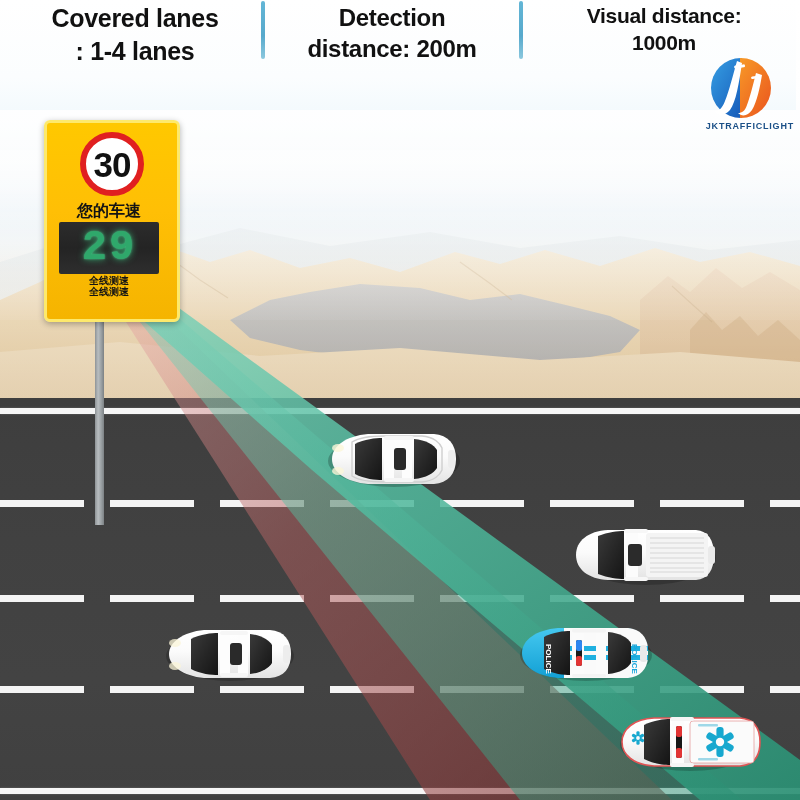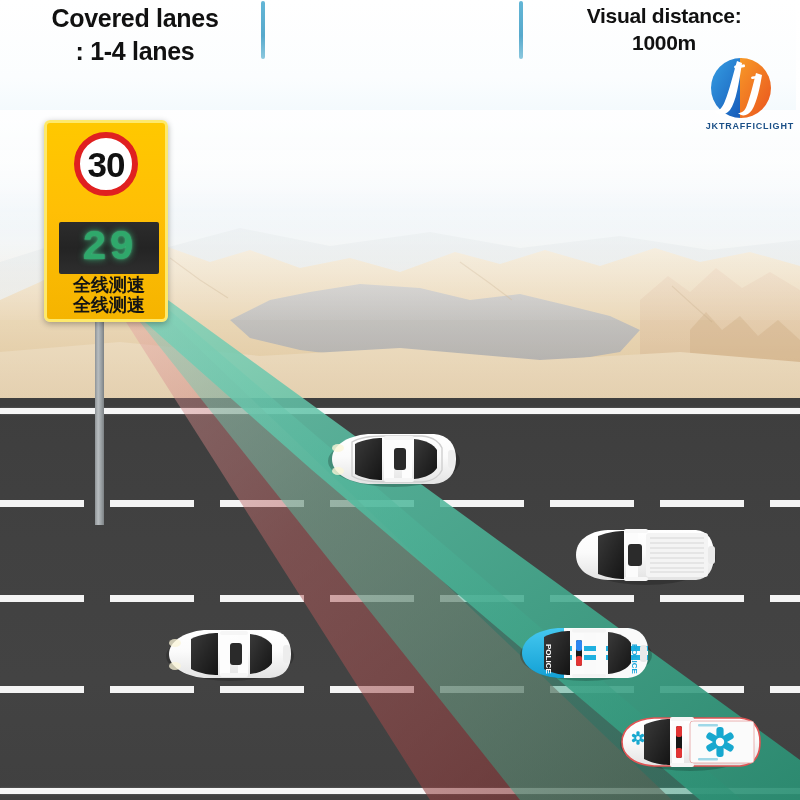--- a/index.html
+++ b/index.html
@@ -81,21 +81,21 @@
   
   .beam-layer { position:absolute; left:0; top:0; width:800px; height:800px; z-index:12; pointer-events:none; }
 
   
   .sign-wrap { position:absolute; left:44px; top:120px; width:124px; height:290px; z-index:20; }
   .pole {
     position:absolute; left:51px; top:200px; width:9px; height:205px;
     background:linear-gradient(90deg,#8e9396 0%,#b8bdc0 35%,#9aa0a3 70%,#7c8184 100%);
   }
   .sign-board {
-    position:absolute; left:0; top:0; width:124px; height:202px;
+    position:absolute; left:0; top:0; width:136px; height:202px;
     background:linear-gradient(180deg,#ffc800 0%,#ffbf05 45%,#f5b400 100%);
     border:3px solid #fde96c;
     border-radius:6px;
     box-shadow:0 2px 6px rgba(0,0,0,.30);
     overflow:hidden;
   }
   .sign-circle {
     position:absolute; left:50%; top:9px; transform:translateX(-50%);
     width:64px; height:64px; border-radius:50%;
     background:#fff; border:6px solid #e02020;
@@ -117,21 +117,21 @@
     overflow:hidden;
   }
   .led-digits {
     font-family:Liberation Mono, monospace;
     font-size:42px; font-weight:bold; color:#2fa86b; line-height:1;
     letter-spacing:2px;
     text-shadow:0 0 7px rgba(60,220,140,.75), 0 0 2px rgba(120,255,190,.6);
   }
   .sign-cn2 {
     position:absolute; left:0; top:152px; width:124px; text-align:center;
-    font-size:18px; font-weight:bold; color:#141414; line-height:1.12;
+    font-size:10px; font-weight:bold; color:#141414; line-height:1.12;
     font-family:"DejaVu Sans", sans-serif;
   }
   .sign-cn2 span { display:block; }
 
   
   .veh { position:absolute; z-index:16; }
 </style>
 </head>
 <body>
 
@@ -354,40 +354,45 @@
   </svg>
 
   <div class="sign-wrap">
     <div class="pole"></div>
     <div class="sign-board">
 
       <div class="sign-circle">
         <span>30</span>
       </div>
 
+      <div class="sign-cn1">您的车速</div>
 
       <div class="led-panel">
         <span class="led-digits">29</span>
       </div>
 
       <div class="sign-cn2">
         <span>全线测速</span>
         <span>全线测速</span>
       </div>
 
     </div>
   </div>
 
   <div class="header">
     <div class="hdr-div hdr-div-1"></div>
     <div class="hdr-div hdr-div-2"></div>
 
     <div class="hdr-cell hdr-1">
       <span>Covered lanes</span>
       <span>: 1-4 lanes</span>
+    </div>
+    <div class="hdr-cell hdr-2">
+      <span>Detection</span>
+      <span>distance: 200m</span>
     </div>
     <div class="hdr-cell hdr-3">
       <span>Visual distance:</span>
       <span>1000m</span>
     </div>
   </div>
 
   <div class="logo">
     <svg class="logo-mark" viewBox="0 0 74 63">
       <defs>

